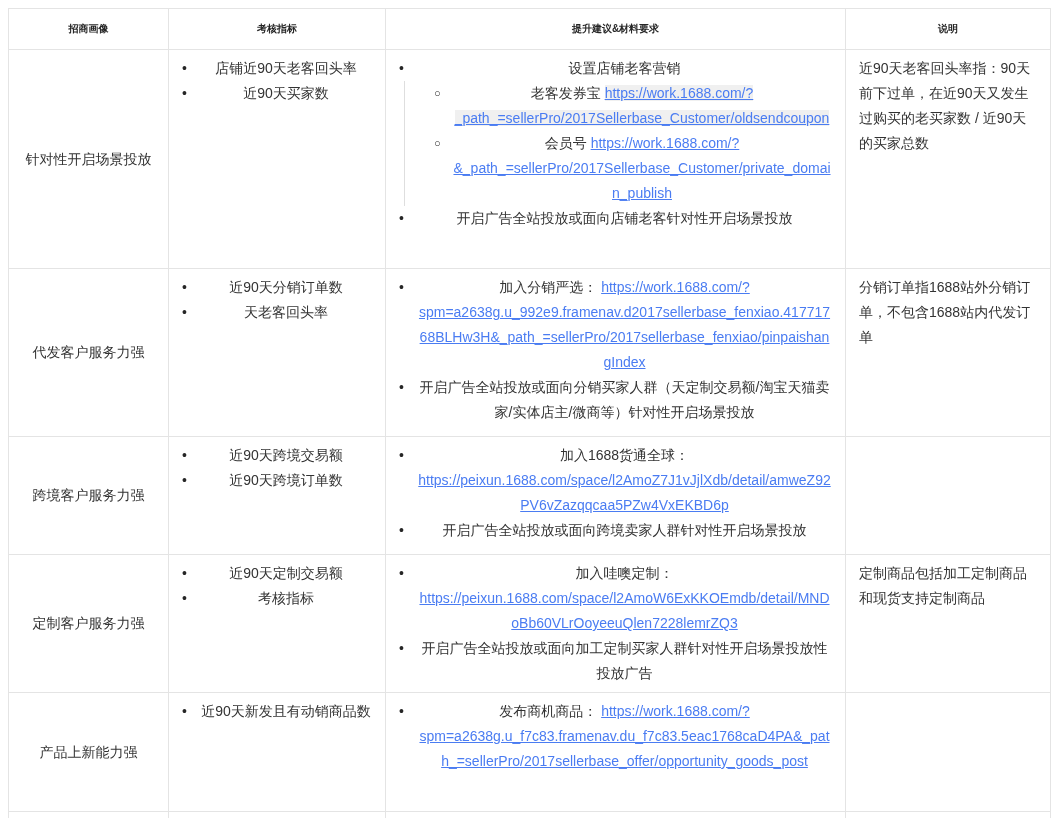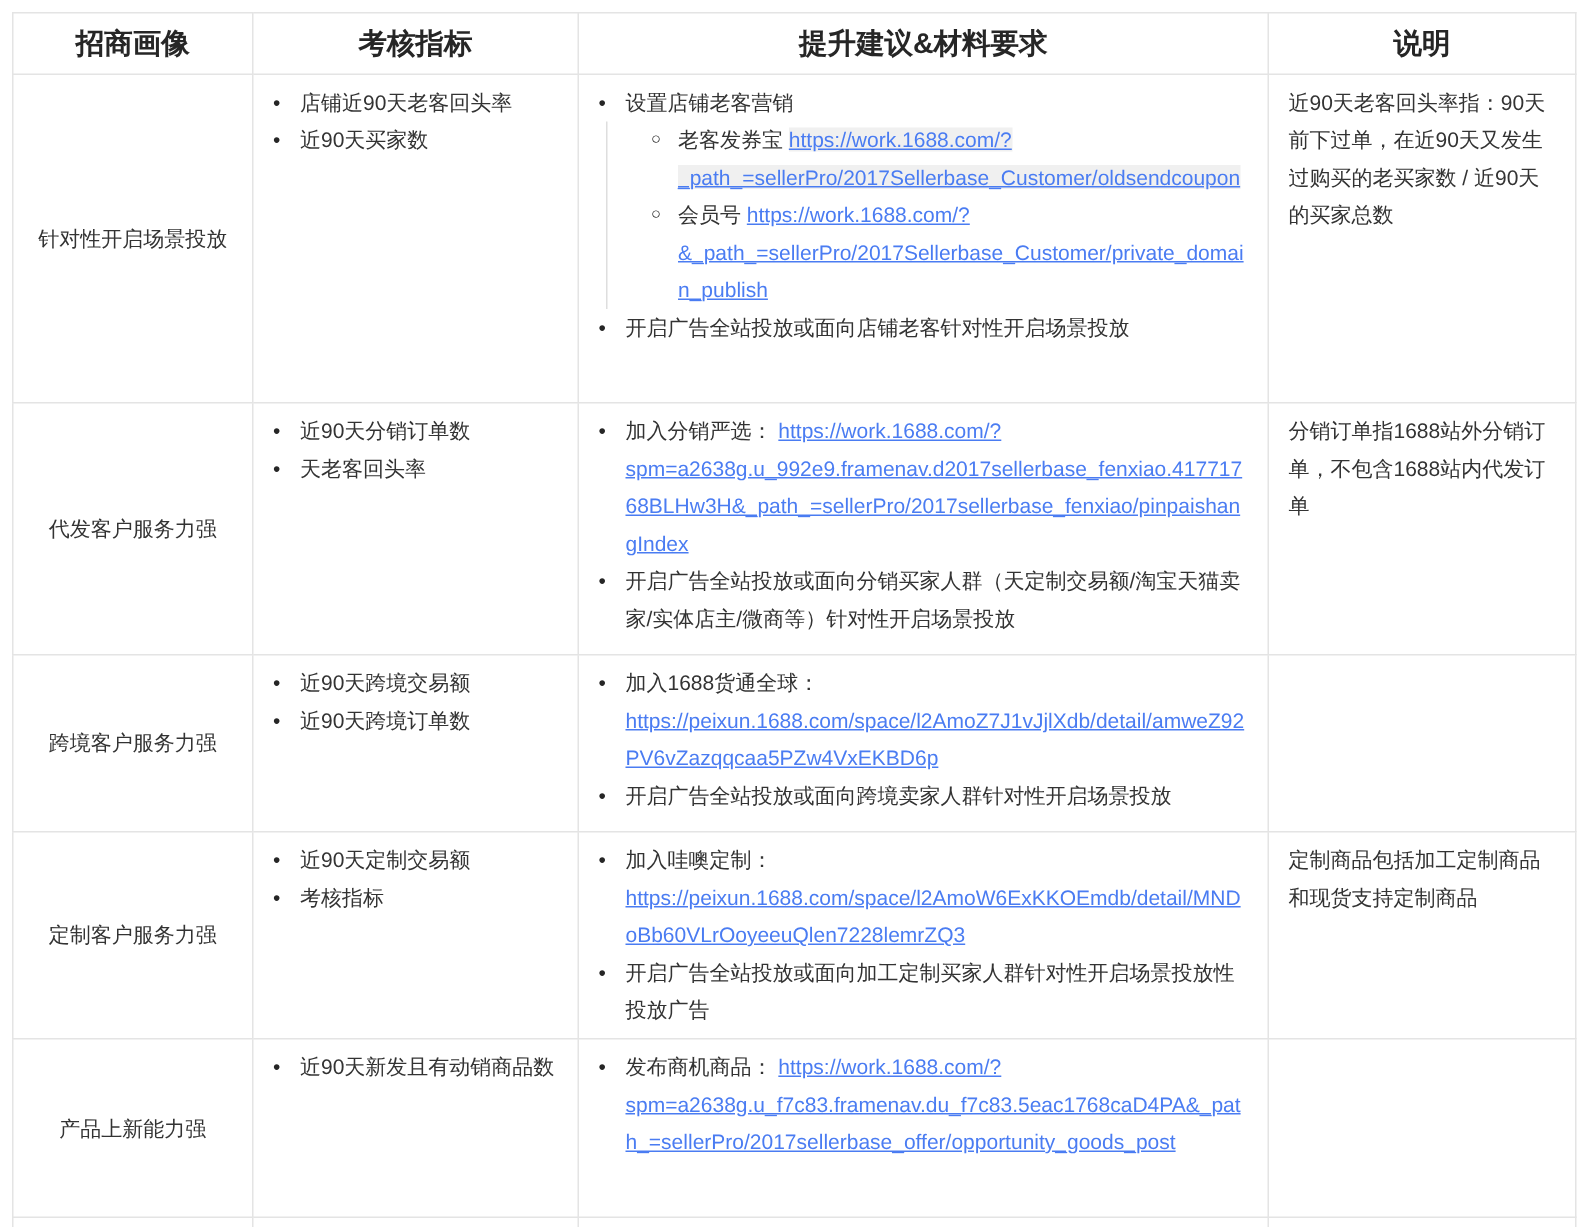--- a/index.html
+++ b/index.html
@@ -2,27 +2,27 @@
 <html style="--link: #4a7cf2; --hl: #f0f0f0; --border: #e4e4e4;"><head>
 <meta charset="utf-8">
 <style>
   html,body{margin:0;padding:0;background:#fff;}
   .page{width:1058px;height:818px;overflow:hidden;background:#fff;
         font-family:"Liberation Sans","DejaVu Sans",sans-serif;
         font-size:14px;color:#333;}
   table{border-collapse:collapse;table-layout:fixed;margin:8px 8px 0 8px;width:1042px;}
   th,td{border:1px solid var(--border,#e4e4e4);}
   th{height:40px;font-weight:bold;text-align:center;vertical-align:middle;
-     padding:0 4px;font-size:19px;color:#262626;}
+     padding:0 4px;font-size:10px;color:#262626;}
   td{vertical-align:top;padding:6px 13px;line-height:25px;overflow:hidden;}
   td.profile{vertical-align:middle;text-align:center;}
   .brow{display:flex;align-items:flex-start;}
   .bm{flex:0 0 18px;color:#262626;}
   .b2{font-size:11px;line-height:25px;}
-  .btx{flex:1;min-width:0;overflow-wrap:break-word;word-wrap:break-word;}
+  .btx{flex:1;min-width:0;overflow-wrap:break-word;word-wrap:break-word;text-align:center;}
   .sublist{margin-left:5px;border-left:1px solid #dedede;padding-left:29px;}
   a.lnk{color:var(--link,#4a7cf2);text-decoration:underline;word-break:break-word;}
   a.lnk.hl{background:var(--hl,#f0f0f0);text-decoration:underline;}
   .note{overflow-wrap:break-word;}
 </style>
 </head>
 <body>
 
 <div class="page">
   <table>

